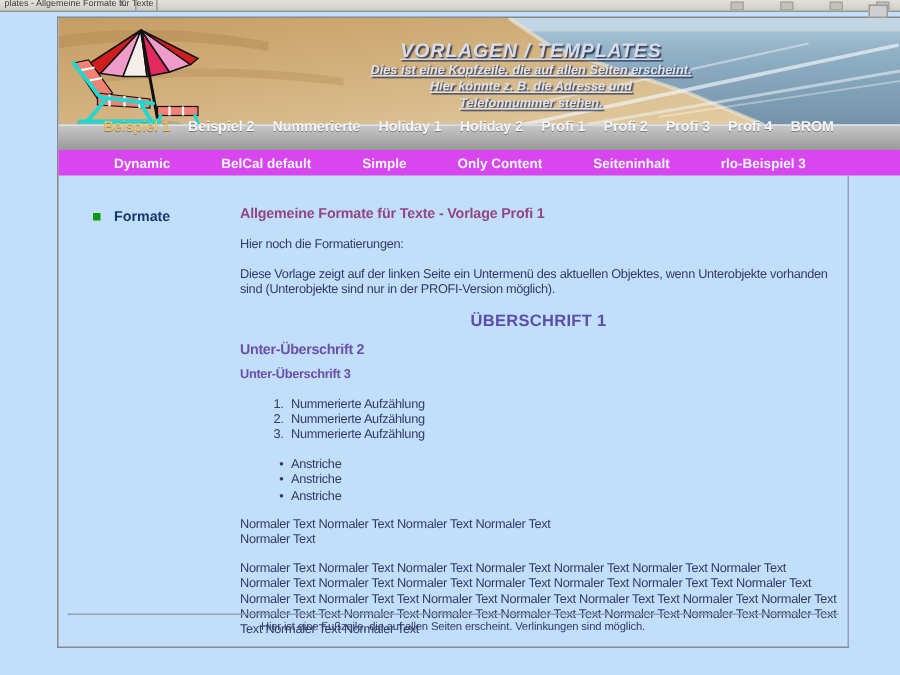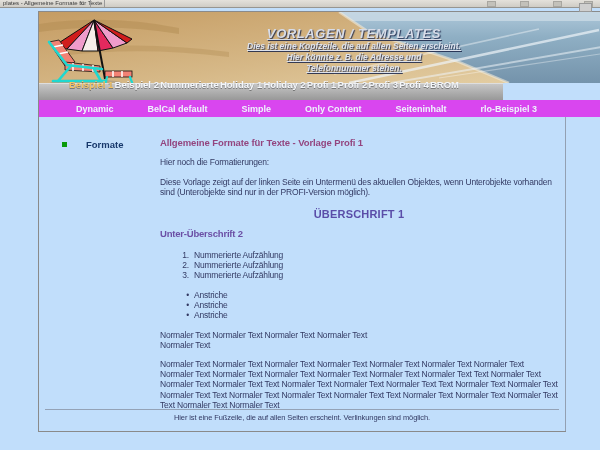--- a/index.html
+++ b/index.html
@@ -20,35 +20,35 @@
 
   
   .header-photo { position:absolute; left:39px; top:12px; width:561px; height:71px; overflow:hidden; }
   .header-photo svg { position:absolute; left:0; top:0; }
   .header-text { position:absolute; left:110px; top:14px; width:410px; text-align:center;
     color:#dde2ec; text-shadow:1px 1px 1px rgba(25,35,70,0.85); font-style:italic; font-weight:bold; }
   .ht-title { font-size:13px; letter-spacing:0.6px; text-decoration:underline; color:#d7dce8; }
   .ht-line { font-size:8.5px; line-height:1.32; text-decoration:underline; }
 
   
-  .navbar { position:absolute; left:39px; top:83px; width:464px; height:16px;
+  .navbar { position:absolute; left:39px; top:83px; width:561px; height:16px;
     background:linear-gradient(#c6c6c6,#989898); border-top:1px solid #dedede; border-bottom:1px solid #777;
     display:flex; align-items:center; justify-content:space-between; padding:0 44px 16px 30px; }
   .nav-item { font-size:9.5px; font-weight:bold; color:#f4f6f9; text-shadow:0 1px 0 rgba(70,70,70,0.55);
     white-space:nowrap; cursor:pointer; }
   .nav-item.active { color:#f2c264; }
   .nav-corner { position:absolute; right:8px; top:3px; width:13px; height:9px; background:#cfcfcf; border:1px solid #9a9a9a; }
 
   
   .subnav { position:absolute; left:39px; top:100px; width:561px; height:17px; background:#d946ef;
     display:flex; align-items:center; gap:34px; padding-left:37px; }
   .subnav-item { font-size:9px; font-weight:bold; color:#eef4fc; white-space:nowrap; cursor:pointer; }
 
   
-  .sidebar-item { position:absolute; left:62px; top:139px; display:flex; align-items:center; gap:19px; cursor:pointer; }
+  .sidebar-item { position:absolute; left:62px; top:139px; display:flex; align-items:center; gap:9px; cursor:pointer; }
   .green-bullet { width:5px; height:5px; background:#089a08; }
   .sidebar-label { font-size:9.5px; font-weight:bold; color:#17386b; }
 
   
   .content { position:absolute; left:160px; top:137px; width:398px; font-size:8.5px;
     letter-spacing:-0.2px; color:#333a63; line-height:1.2; }
   .c-heading { font-size:9.5px; font-weight:bold; color:#93457f; letter-spacing:-0.1px; }
   .c-para { margin-top:9px; }
   .c-h1 { margin-top:11px; text-align:center; font-size:11px; font-weight:bold; color:#5a4da8; letter-spacing:0.2px; }
   .c-h2 { margin-top:7px; font-size:9.5px; font-weight:bold; color:#6b4fa5; }
@@ -180,20 +180,21 @@
     <span class="green-bullet"></span>
     <span class="sidebar-label">Formate</span>
   </div>
 
   <div class="content">
     <div class="c-heading">Allgemeine Formate für Texte - Vorlage Profi 1</div>
     <div class="c-para">Hier noch die Formatierungen:</div>
     <div class="c-para">Diese Vorlage zeigt auf der linken Seite ein Untermenü des aktuellen Objektes, wenn Unterobjekte vorhanden sind (Unterobjekte sind nur in der PROFI-Version möglich).</div>
     <div class="c-h1">ÜBERSCHRIFT 1</div>
     <div class="c-h2">Unter-Überschrift 2</div>
+    <div class="c-h3">Unter-Überschrift 3</div>
 
     <div class="list">
       <div class="list-row">
         <span class="list-marker">1.</span>
         <span>Nummerierte Aufzählung</span>
       </div>
       <div class="list-row">
         <span class="list-marker">2.</span>
         <span>Nummerierte Aufzählung</span>
       </div>

